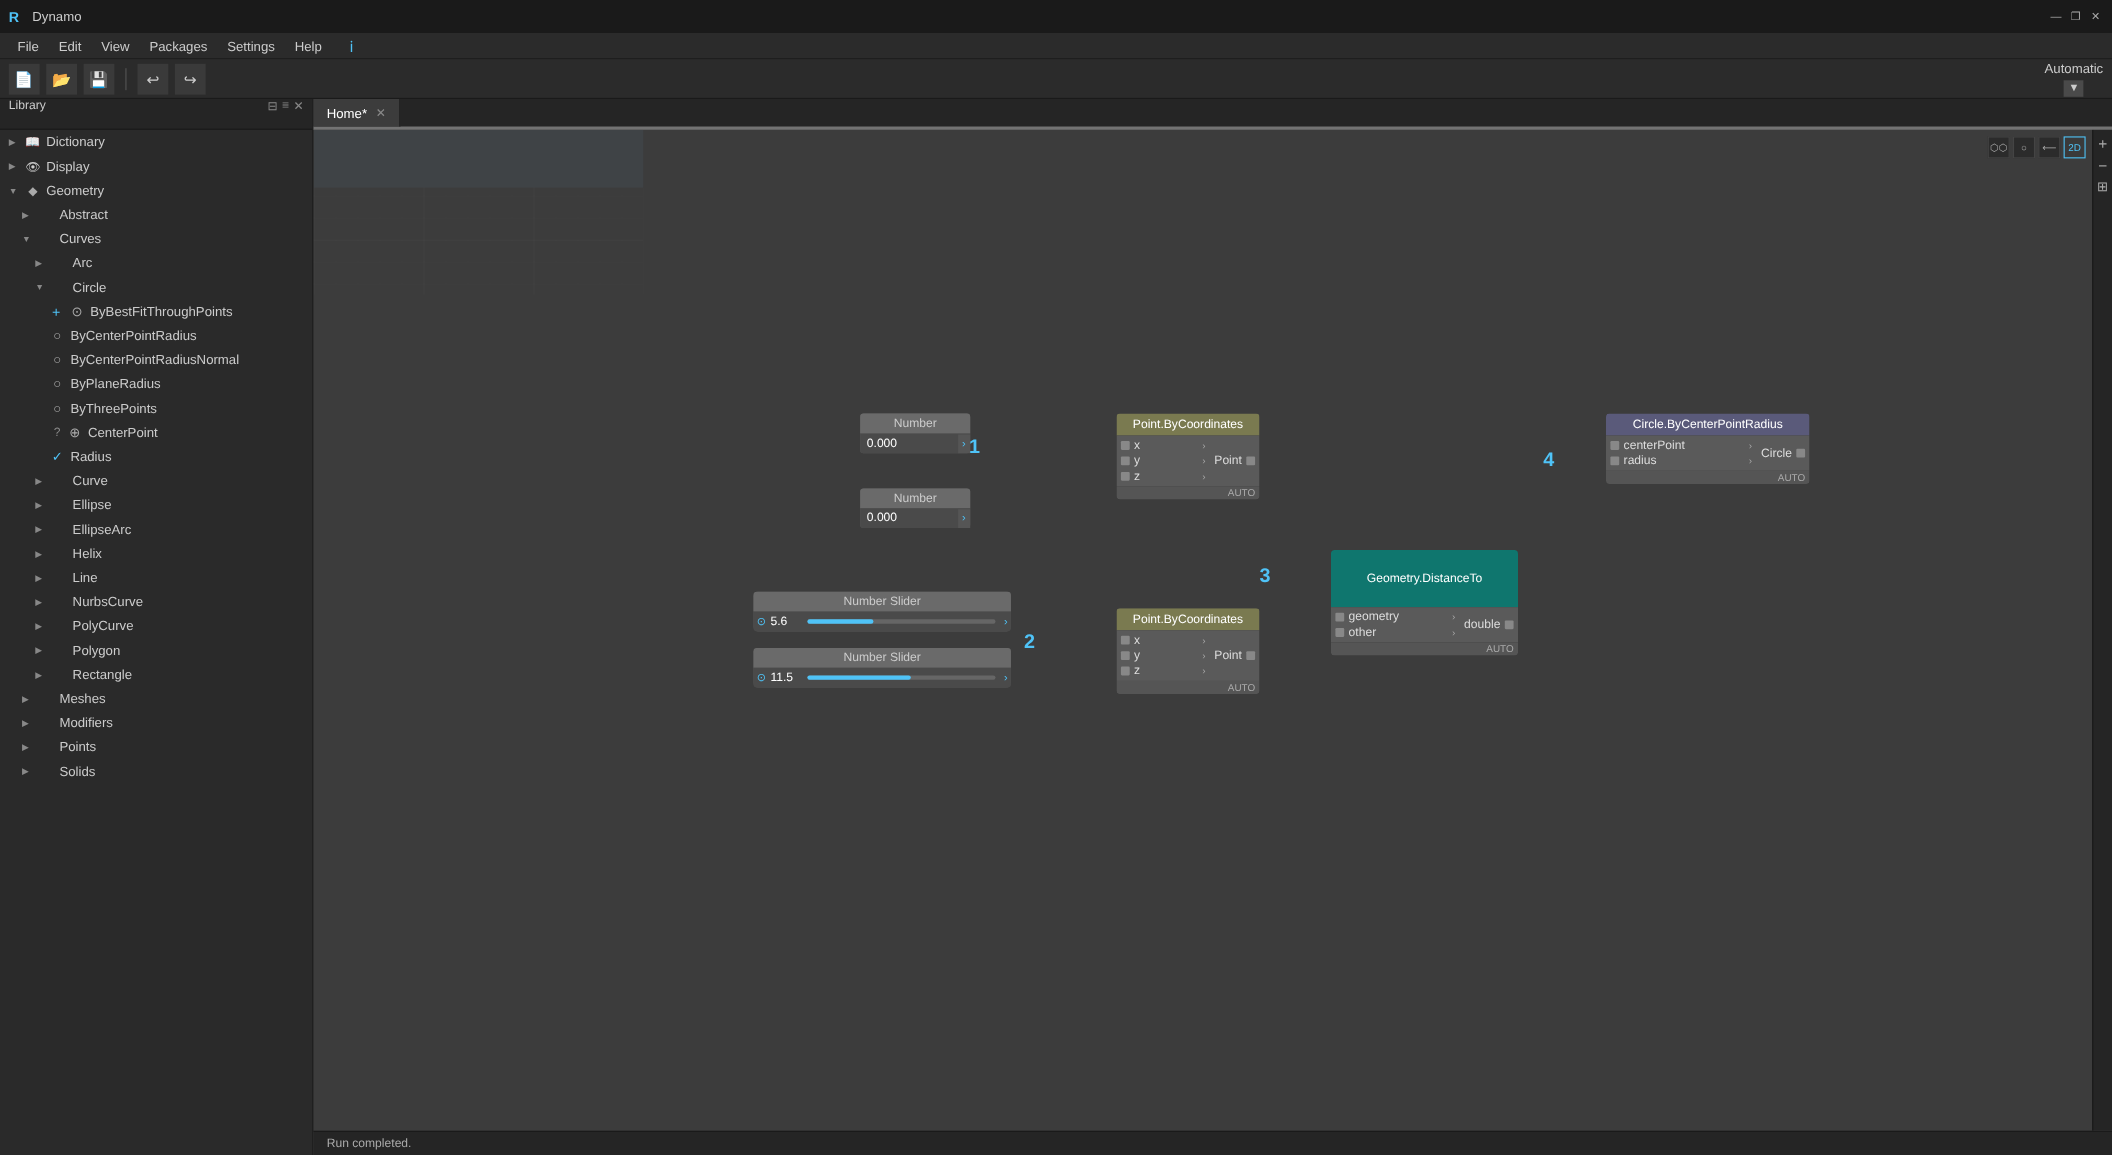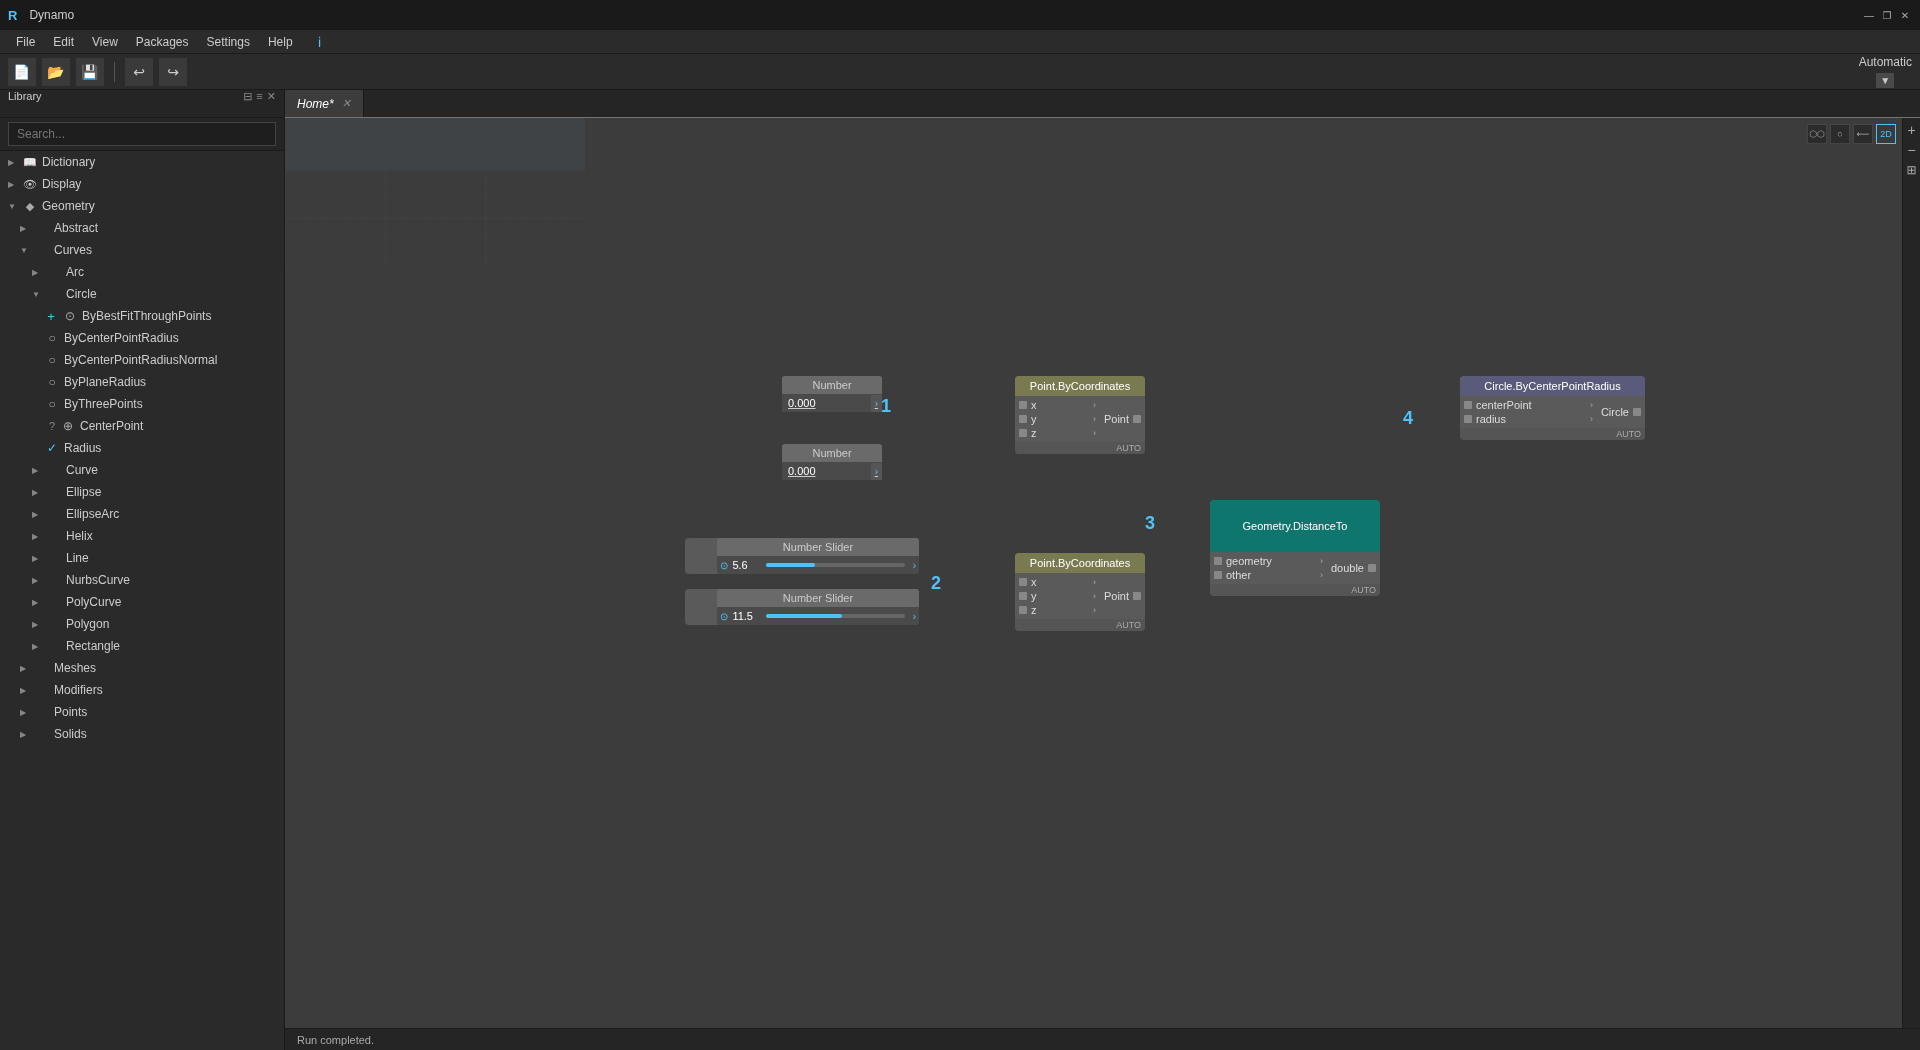--- a/index.html
+++ b/index.html
@@ -38,21 +38,21 @@
     .tree-item.indent1 { padding-left: 20px; }
     .tree-item.indent2 { padding-left: 32px; }
     .tree-item.indent3 { padding-left: 44px; }
     .add-btn { width: 14px; height: 14px; color: #4fc3f7; font-size: 14px; display: flex; align-items: center; justify-content: center; }
     .question-btn { width: 16px; height: 16px; color: #888; font-size: 11px; display: flex; align-items: center; justify-content: center; }
 
     
     #content { flex: 1; display: flex; flex-direction: column; background: #3c3c3c; }
 
     
-    #tabs { display: flex; background: #252525; height: 28px; border-bottom: 1px solid #737373; font-style: italic; }
+    #tabs { display: flex; background: #252525; height: 28px; border-bottom: 3px solid #737373; }
     .tab { display: flex; align-items: center; padding: 0 12px; gap: 8px; background: #3a3a3a; border-right: 1px solid #1a1a1a; cursor: pointer; font-size: 12px; color: #ccc; }
     .tab.active { background: #3c3c3c; color: #fff; }
     .tab-close { color: #888; font-size: 11px; cursor: pointer; }
 
     
     #canvas { flex: 1; position: relative; overflow: hidden; }
 
     
     #right-panel { position: absolute; right: 0; top: 0; bottom: 0; width: 18px; background: #252525; display: flex; flex-direction: column; align-items: center; padding: 4px 0; gap: 4px; border-left: 1px solid #1a1a1a; }
     .right-btn { width: 16px; height: 16px; color: #888; font-size: 10px; cursor: pointer; display: flex; align-items: center; justify-content: center; }
@@ -64,26 +64,26 @@
     .node-row { display: flex; align-items: center; padding: 1px 0; }
     .node-port-in { width: 8px; height: 8px; background: #888; border-radius: 1px; margin-right: 4px; flex-shrink: 0; }
     .node-port-out { width: 8px; height: 8px; background: #888; border-radius: 1px; margin-left: 4px; flex-shrink: 0; }
     .node-arrow { color: #aaa; font-size: 9px; }
     .node-label { color: #ddd; font-size: 11px; flex: 1; }
     .node-footer { background: #555; padding: 1px 4px; text-align: right; font-size: 9px; color: #aaa; border-radius: 0 0 3px 3px; }
 
     
     .number-node { background: #5a5a5a; border-radius: 3px; }
     .number-header { background: #6a6a6a; padding: 3px 8px; border-radius: 3px 3px 0 0; text-align: center; font-size: 11px; }
-    .number-body { display: flex; align-items: center; background: #4a4a4a; border-radius: 0 0 3px 3px; text-decoration: underline; }
+    .number-body { display: flex; align-items: center; background: #4a4a4a; border-radius: 0 0 3px 3px; }
     .number-val { padding: 3px 6px; color: #fff; font-size: 11px; flex: 1; }
     .number-arrow { padding: 3px 4px; color: #4fc3f7; font-size: 10px; background: #555; }
 
     
-    .slider-node { background: #5a5a5a; border-radius: 4px; padding-left: 32px; }
+    .slider-node { background: #5a5a5a; border-radius: 4px; }
     .slider-header { background: #6a6a6a; padding: 3px 8px; border-radius: 3px 3px 0 0; text-align: center; font-size: 11px; }
     .slider-body { display: flex; align-items: center; background: #4a4a4a; border-radius: 0 0 3px 3px; padding: 3px; }
     .slider-toggle { color: #4fc3f7; margin-right: 4px; font-size: 10px; }
     .slider-val { color: #fff; font-size: 11px; min-width: 30px; }
     .slider-track { flex: 1; height: 4px; background: #666; margin: 0 4px; border-radius: 2px; position: relative; }
     .slider-fill { height: 4px; background: #4fc3f7; border-radius: 2px; }
     .slider-out { color: #4fc3f7; font-size: 10px; margin-left: 4px; }
 
     
     .point-node-header { background: #7a7a5a; }
@@ -144,23 +144,20 @@
 
   <div id="sidebar">
     <div id="sidebar-header">
       <span style="font-weight:500;color:#ccc;">Library</span>
       <span style="margin-left:auto;display:flex;gap:4px;">
         <span style="cursor:pointer;color:#888;">⊟</span>
         <span style="cursor:pointer;color:#888;">≡</span>
         <span style="cursor:pointer;color:#888;">✕</span>
       </span>
     </div>
-    <div id="search-box">
-      <input type="text" style="width: 100%; background: rgb(30, 30, 30); border: 1px solid rgb(68, 68, 68); color: rgb(204, 204, 204); padding: 4px 24px 4px 8px; font-size: 12px; outline: none;" placeholder="Search...">
-    </div>
 
     <div id="library-tree">
 
       <div class="tree-item">
         <span class="tree-expand arr-right"></span>
         <span class="tree-icon">📖</span>
         <span class="tree-label">Dictionary</span>
       </div>
 
       <div class="tree-item">

